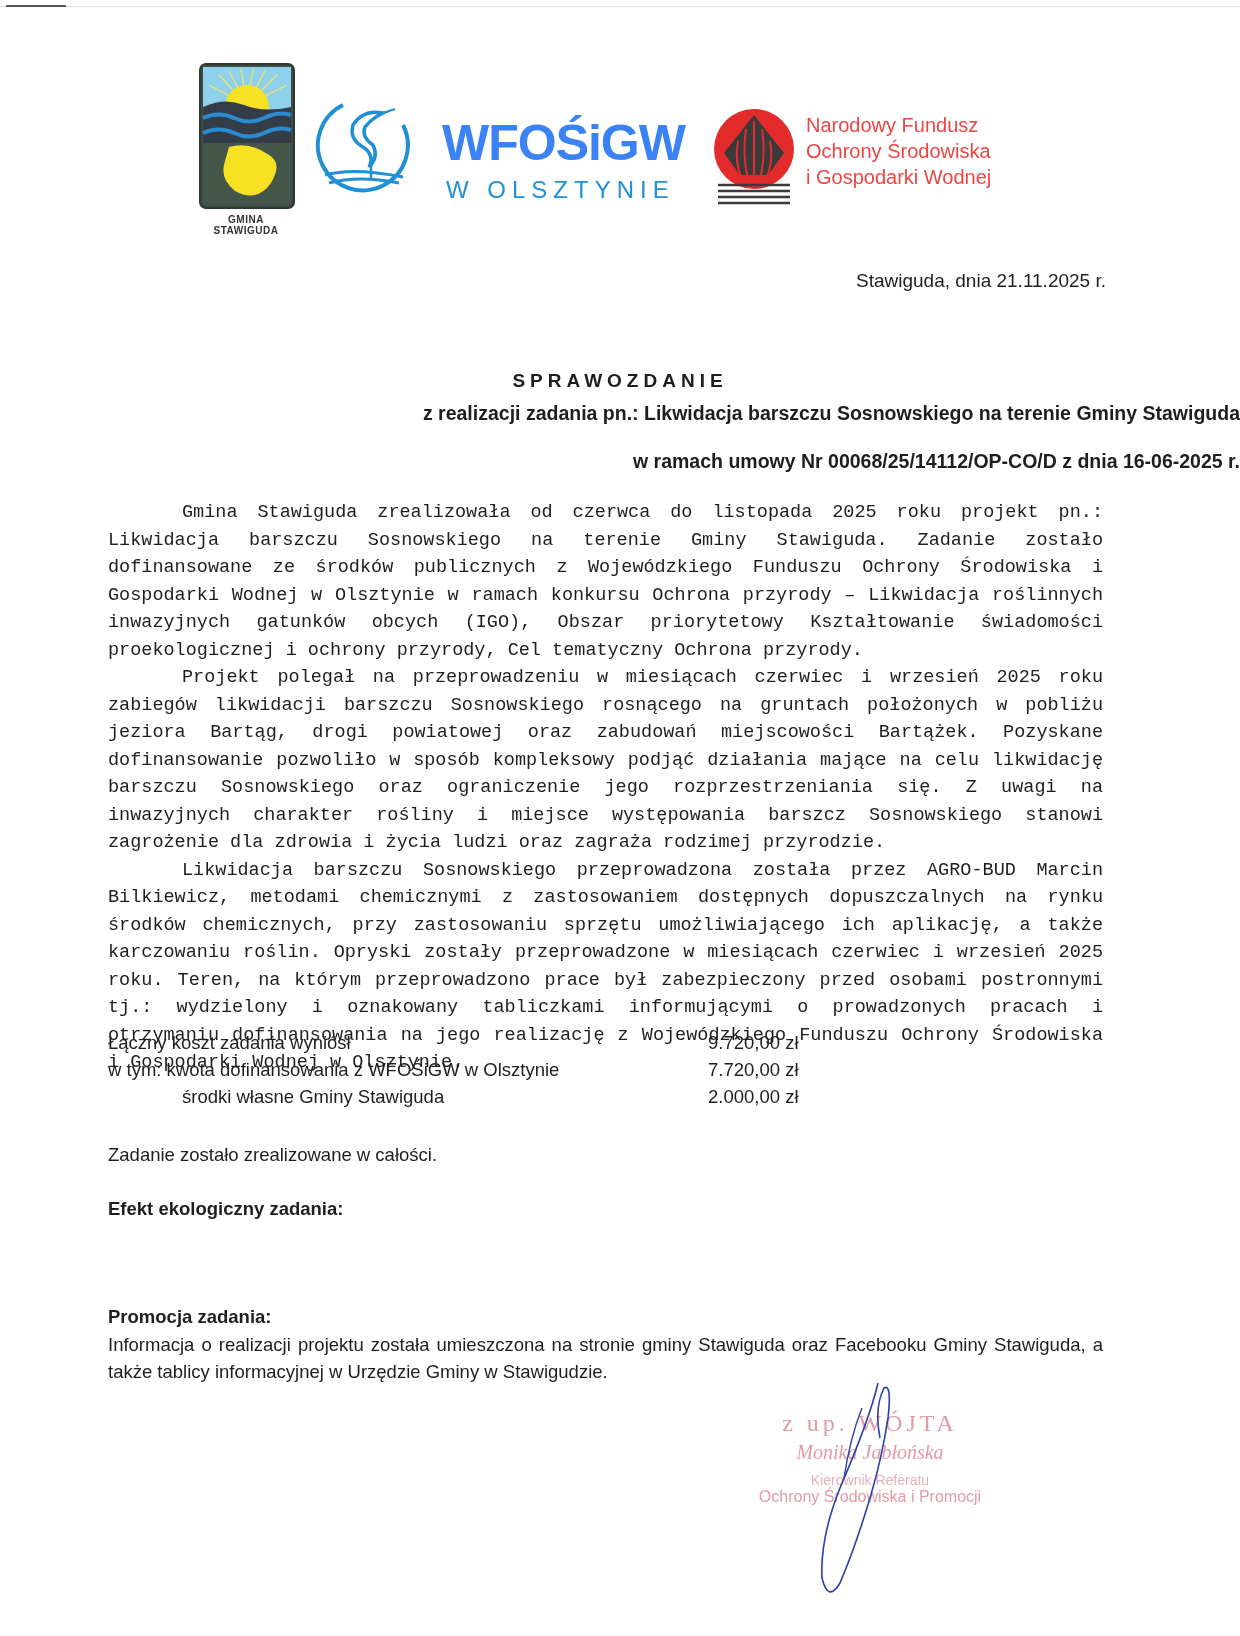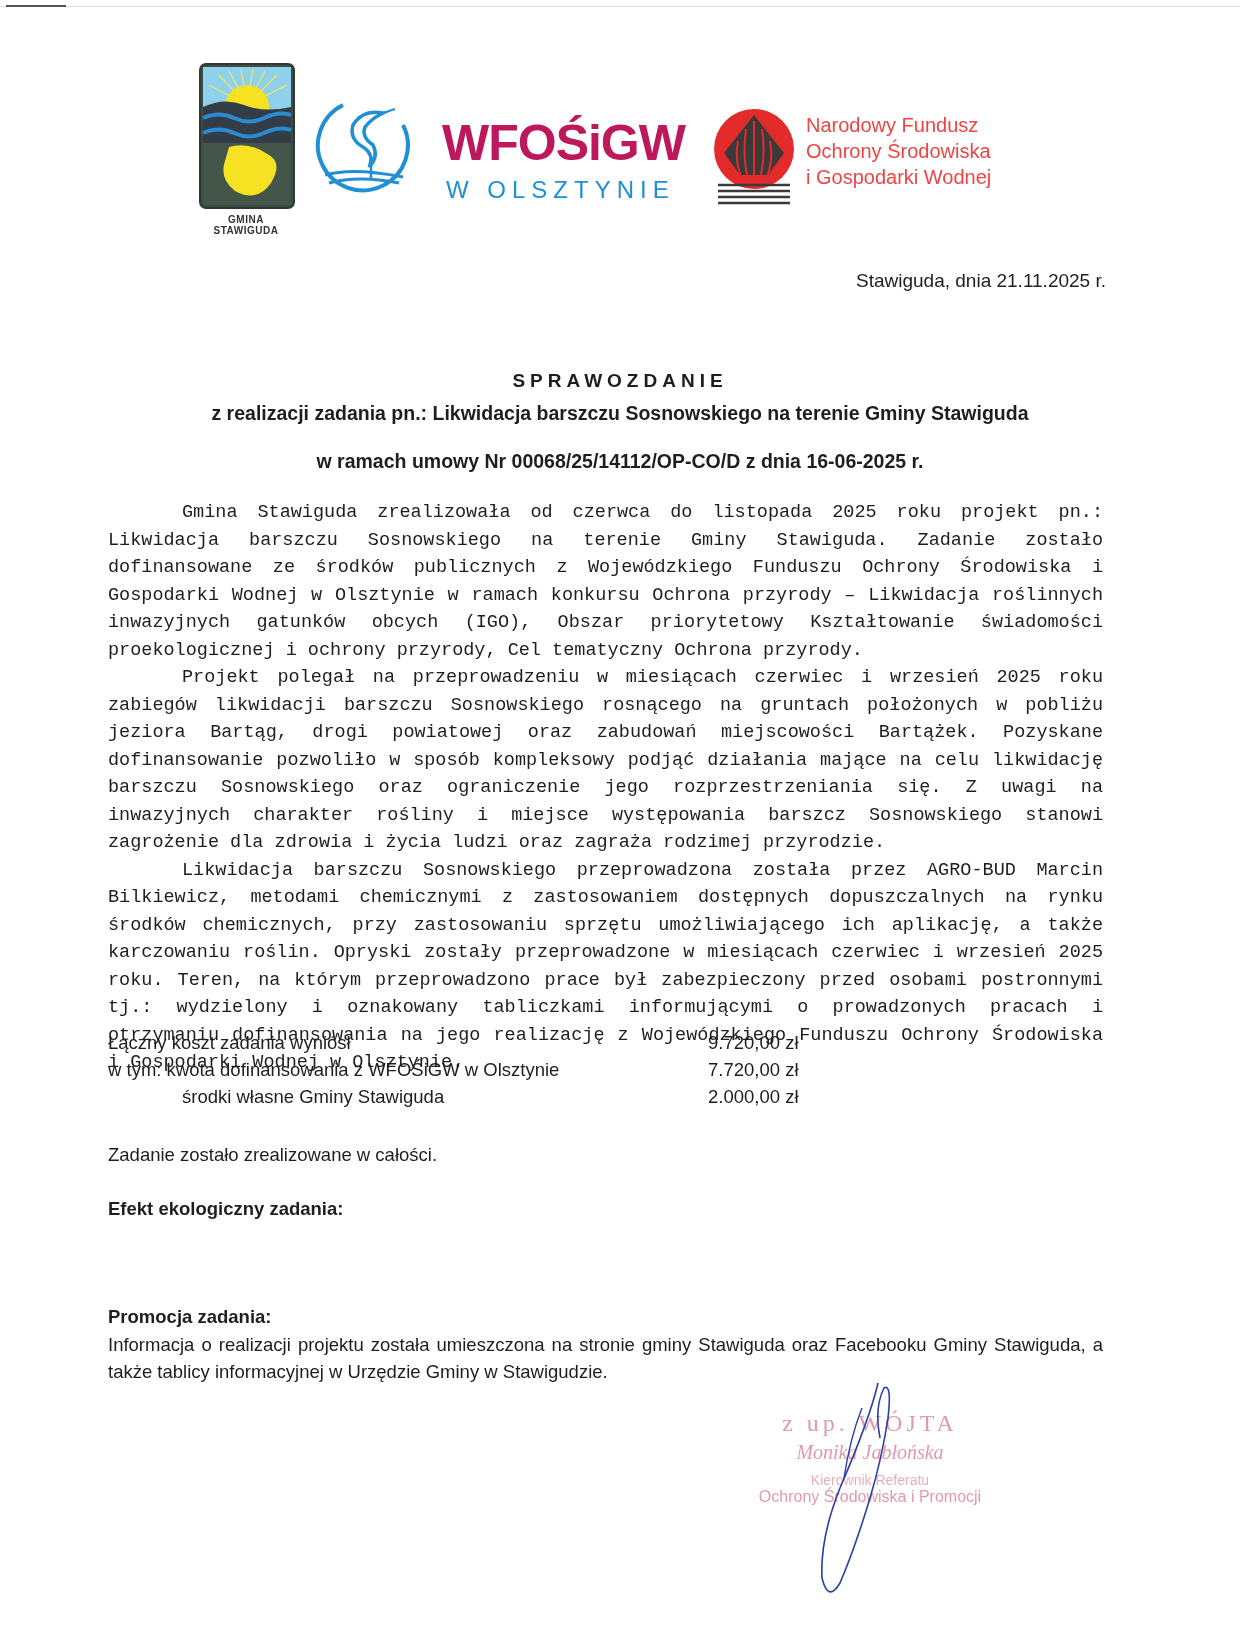--- a/index.html
+++ b/index.html
@@ -9,31 +9,31 @@
   }
   .top-rule { position: absolute; left: 0; right: 0; top: 6px; height: 1px; background: #dcdcdc; }
   .top-rule-dark { position: absolute; left: 6px; width: 60px; top: 5px; height: 2px; background: #555; }
 
   
   .logo-gmina { position: absolute; left: 199px; top: 63px; width: 96px; height: 146px; }
   .logo-gmina-caption { position: absolute; left: 196px; top: 214px; width: 100px; text-align: center;
     font-size: 10px; font-weight: bold; letter-spacing: 0.5px; color: #333; }
   .logo-wfos-mark { position: absolute; left: 313px; top: 95px; width: 100px; height: 100px; }
   .logo-wfos-name { position: absolute; left: 442px; top: 118px; font-size: 50px; font-weight: bold;
-    color: #be185d; letter-spacing: -1px; line-height: 50px; }
+    color: #3b82f6; letter-spacing: -1px; line-height: 50px; }
   .logo-wfos-sub { position: absolute; left: 446px; top: 178px; font-size: 24px; color: #1f8fd6;
     letter-spacing: 6px; line-height: 24px; }
   .logo-nf-mark { position: absolute; left: 712px; top: 105px; width: 85px; height: 100px; }
   .logo-nf-text { position: absolute; left: 806px; top: 112px; font-size: 20px; line-height: 26px; color: #ef4444; }
 
   .doc-text { position: absolute; left: 108px; width: 995px; font-size: 18.5px; line-height: 27.5px; }
   .date-line { position: absolute; right: 134px; top: 270px; font-size: 19px; }
   .title { position: absolute; left: 0; right: 0; top: 370px; text-align: center; font-weight: bold;
     font-size: 19px; letter-spacing: 5px; }
-  .subtitle { position: absolute; left: 0; right: 0; text-align: center; font-weight: bold; font-size: 19.5px; }
+  .subtitle { position: absolute; left: 0; right: 0; text-align: right; font-weight: bold; font-size: 19.5px; }
   .sub1 { top: 402px; }
   .sub2 { top: 432px; margin-top: 18px; }
 
   .para { text-align: justify; margin: 0; }
   .para.indent { text-indent: 74px; font-family: Liberation Mono, monospace; }
   .paragraphs { top: 499px; }
 
   .costs { position: absolute; left: 108px; top: 1029px; width: 720px; font-size: 18.5px; line-height: 27px; }
   .cost-row { display: flex; }
   .cost-label { width: 600px; }

